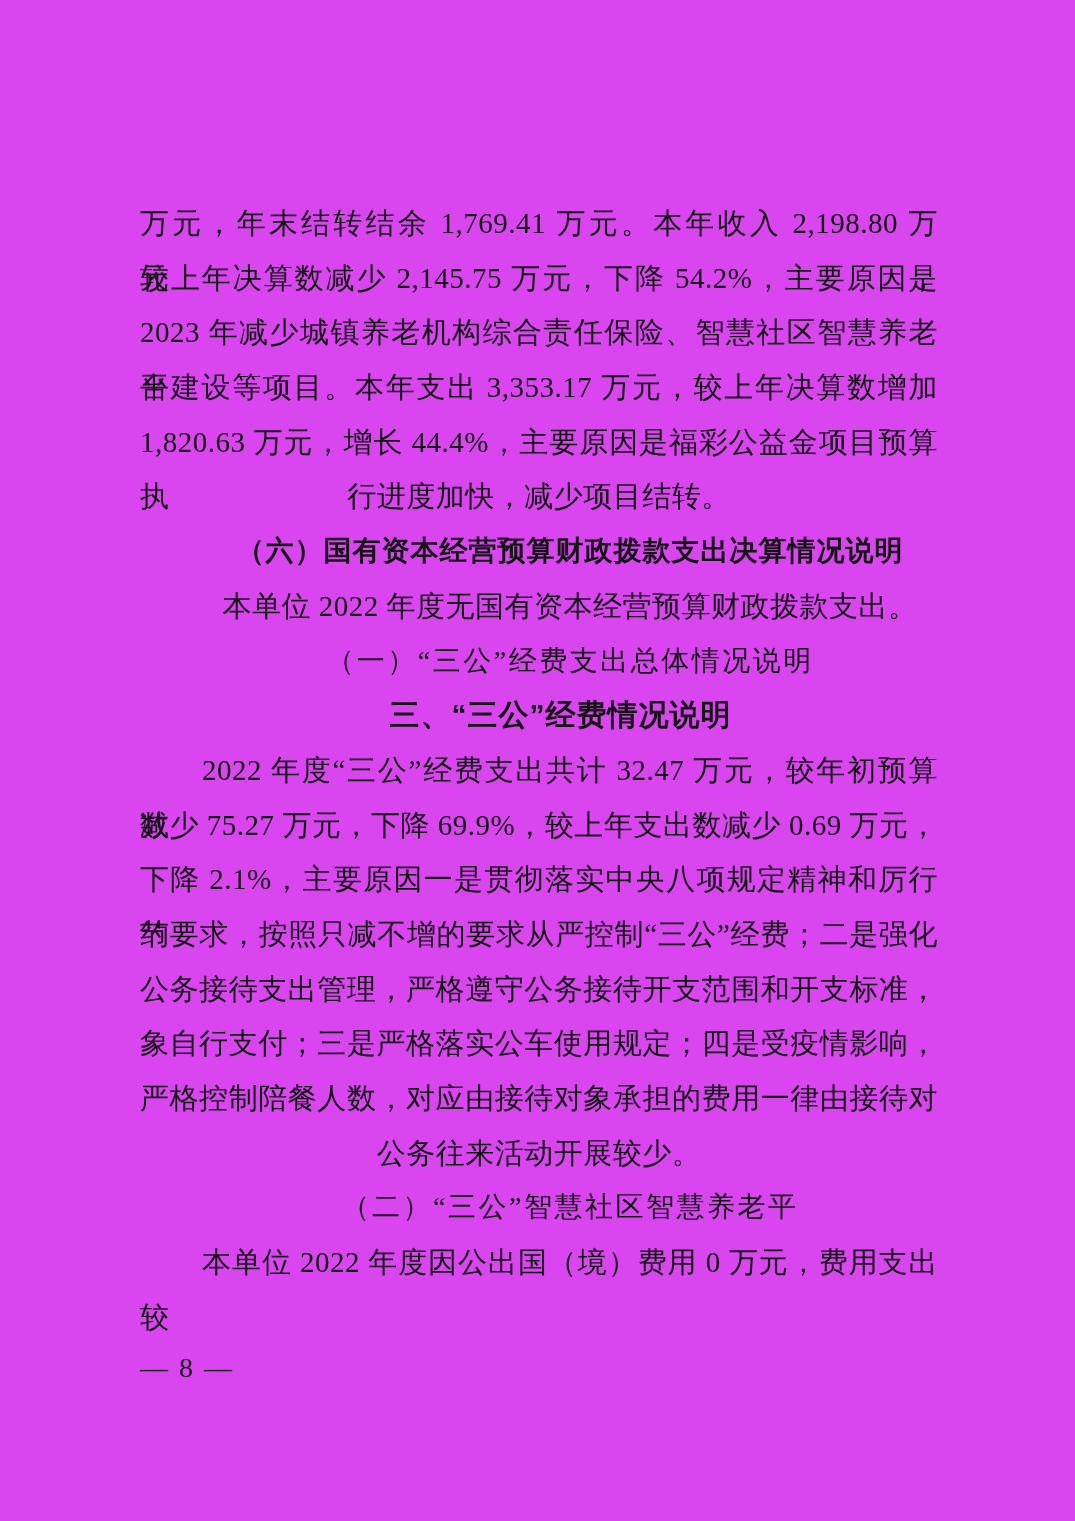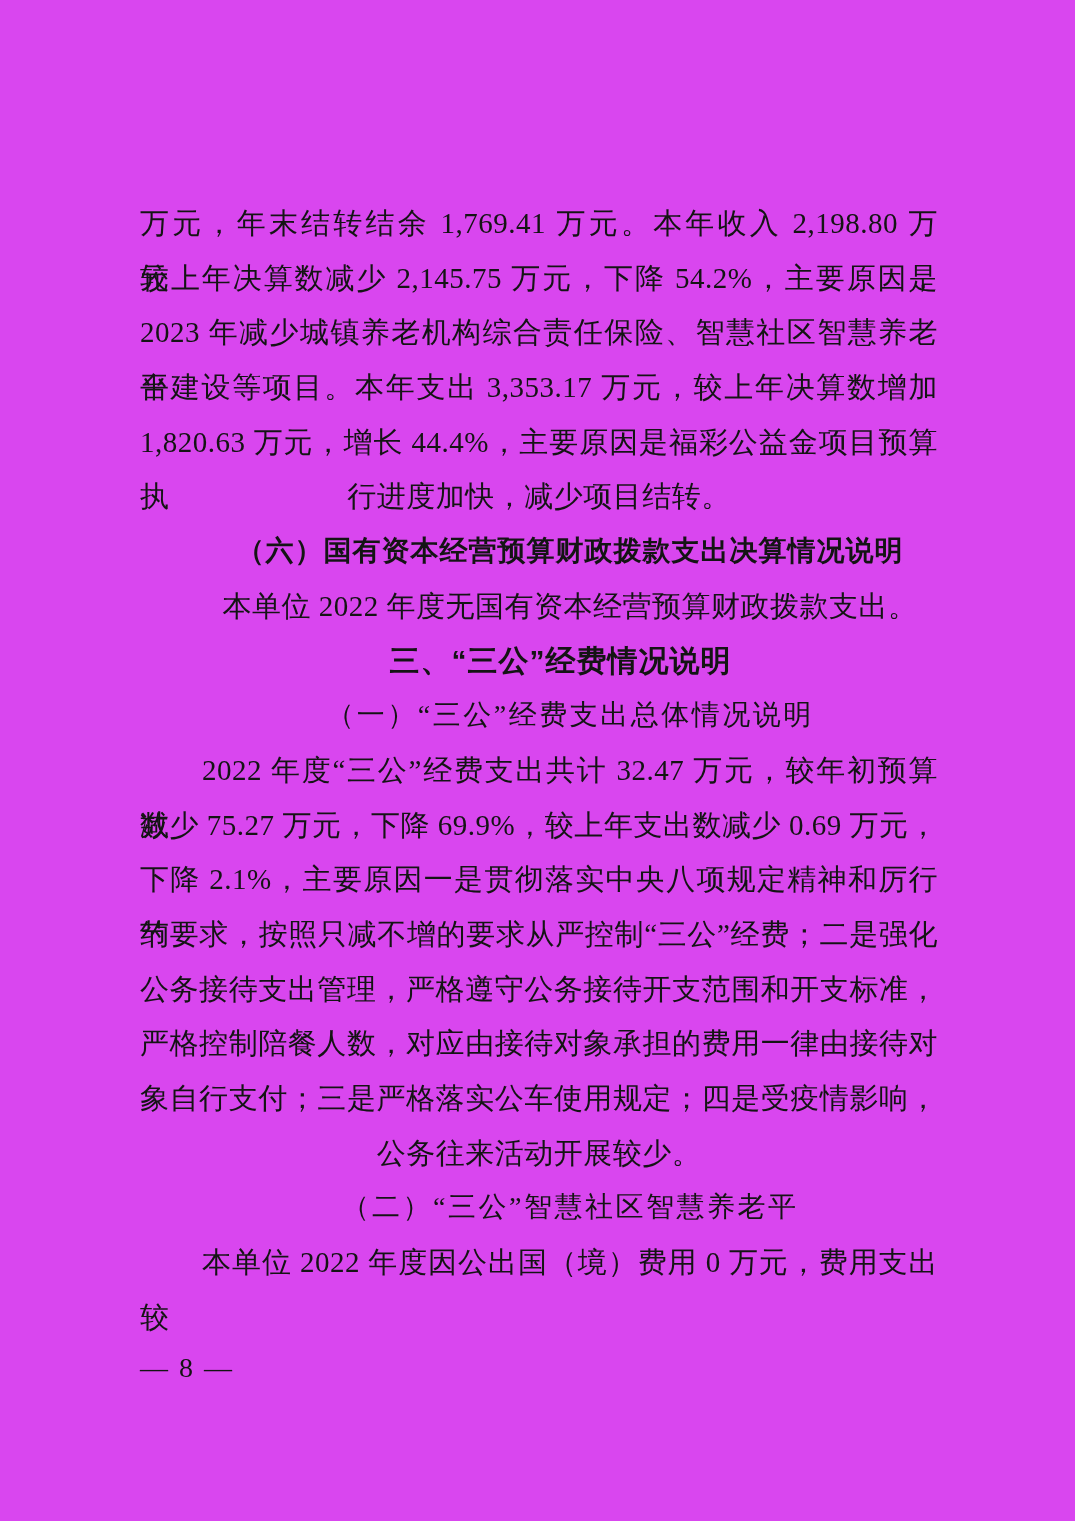--- a/index.html
+++ b/index.html
@@ -72,27 +72,27 @@
 <div class="page">
   <div class="content">
     <div class="ln j">万元，年末结转结余 1,769.41 万元。本年收入 2,198.80 万元，</div>
     <div class="ln j">较上年决算数减少 2,145.75 万元，下降 54.2%，主要原因是</div>
     <div class="ln j">2023 年减少城镇养老机构综合责任保险、智慧社区智慧养老平</div>
     <div class="ln j">台建设等项目。本年支出 3,353.17 万元，较上年决算数增加</div>
     <div class="ln j">1,820.63 万元，增长 44.4%，主要原因是福彩公益金项目预算执</div>
     <div class="ln">行进度加快，减少项目结转。</div>
     <div class="ln kai kai-b ind">（六）国有资本经营预算财政拨款支出决算情况说明</div>
     <div class="ln ind">本单位 2022 年度无国有资本经营预算财政拨款支出。</div>
+    <div class="ln kai ind">（一）“三公”经费支出总体情况说明</div>
     <div class="ln hei">三、“三公”经费情况说明</div>
-    <div class="ln kai ind">（一）“三公”经费支出总体情况说明</div>
     <div class="ln j ind">2022 年度“三公”经费支出共计 32.47 万元，较年初预算数</div>
     <div class="ln j">减少 75.27 万元，下降 69.9%，较上年支出数减少 0.69 万元，</div>
     <div class="ln j">下降 2.1%，主要原因一是贯彻落实中央八项规定精神和厉行节</div>
     <div class="ln j">约要求，按照只减不增的要求从严控制“三公”经费；二是强化</div>
     <div class="ln j">公务接待支出管理，严格遵守公务接待开支范围和开支标准，</div>
+    <div class="ln j">象自行支付；三是严格落实公车使用规定；四是受疫情影响，</div>
     <div class="ln j">严格控制陪餐人数，对应由接待对象承担的费用一律由接待对</div>
-    <div class="ln j">象自行支付；三是严格落实公车使用规定；四是受疫情影响，</div>
     <div class="ln">公务往来活动开展较少。</div>
     <div class="ln kai ind">（二）“三公”智慧社区智慧养老平</div>
     <div class="ln j ind">本单位 2022 年度因公出国（境）费用 0 万元，费用支出较</div>
   </div>
   <div class="footer">— 8 —</div>
 </div>
 
 </body></html>

